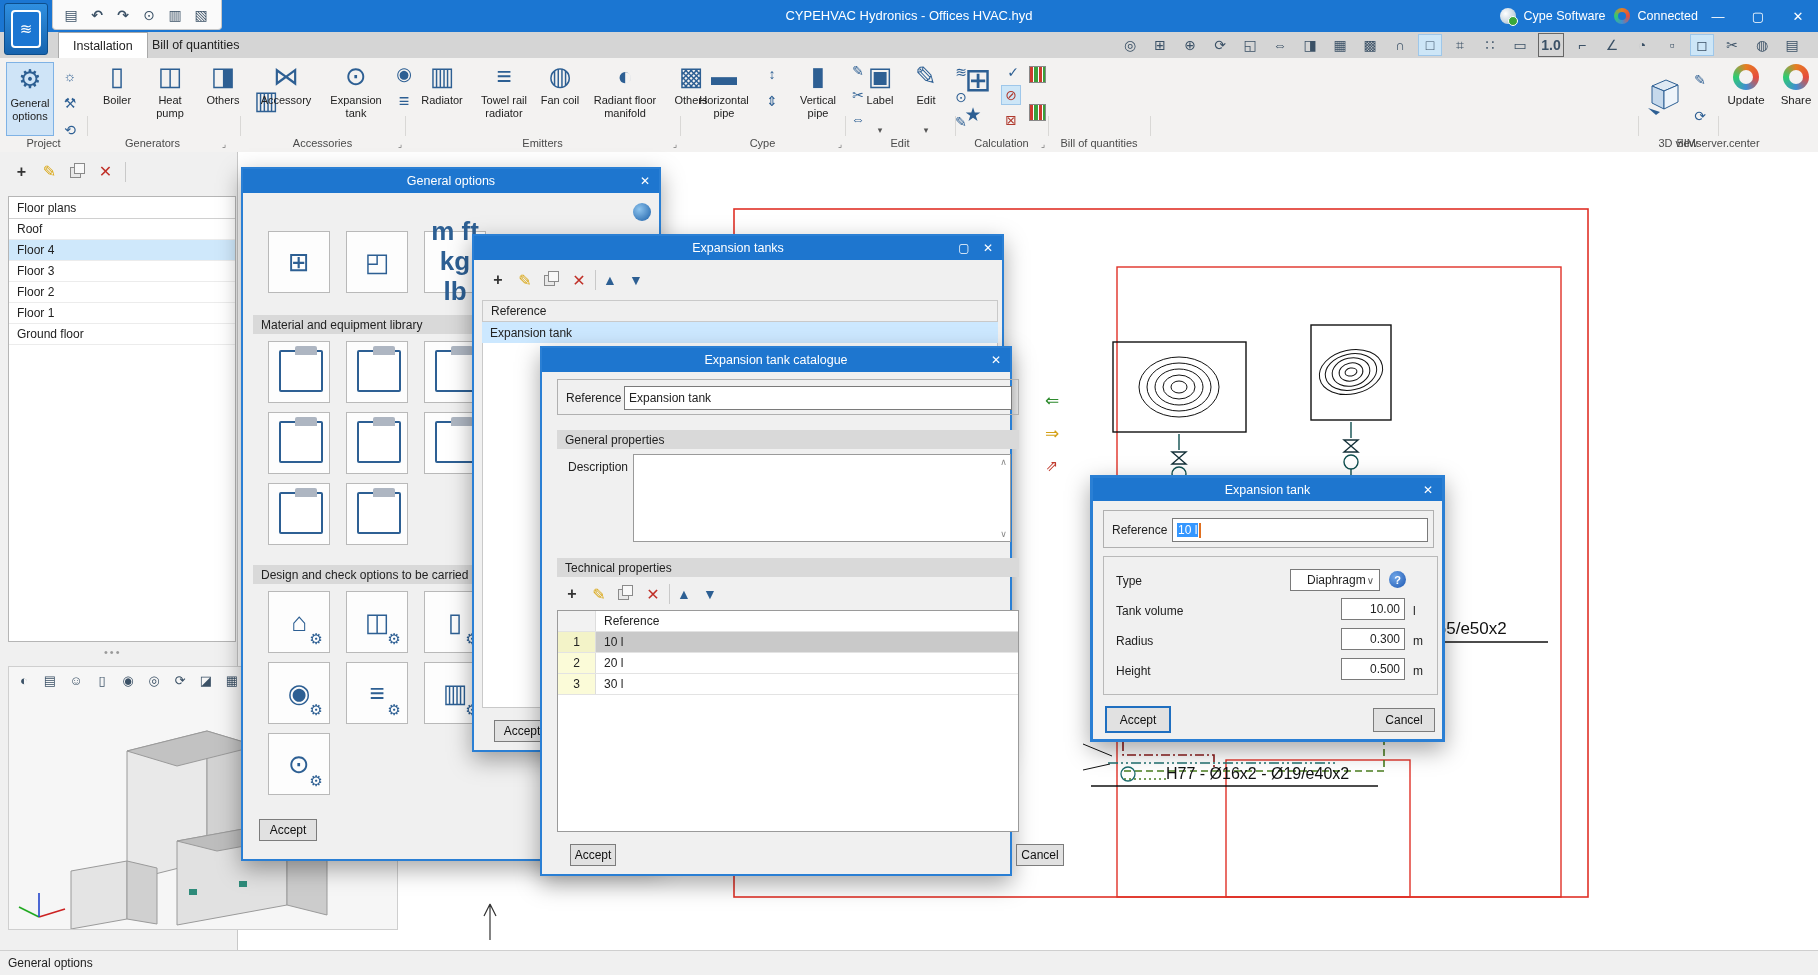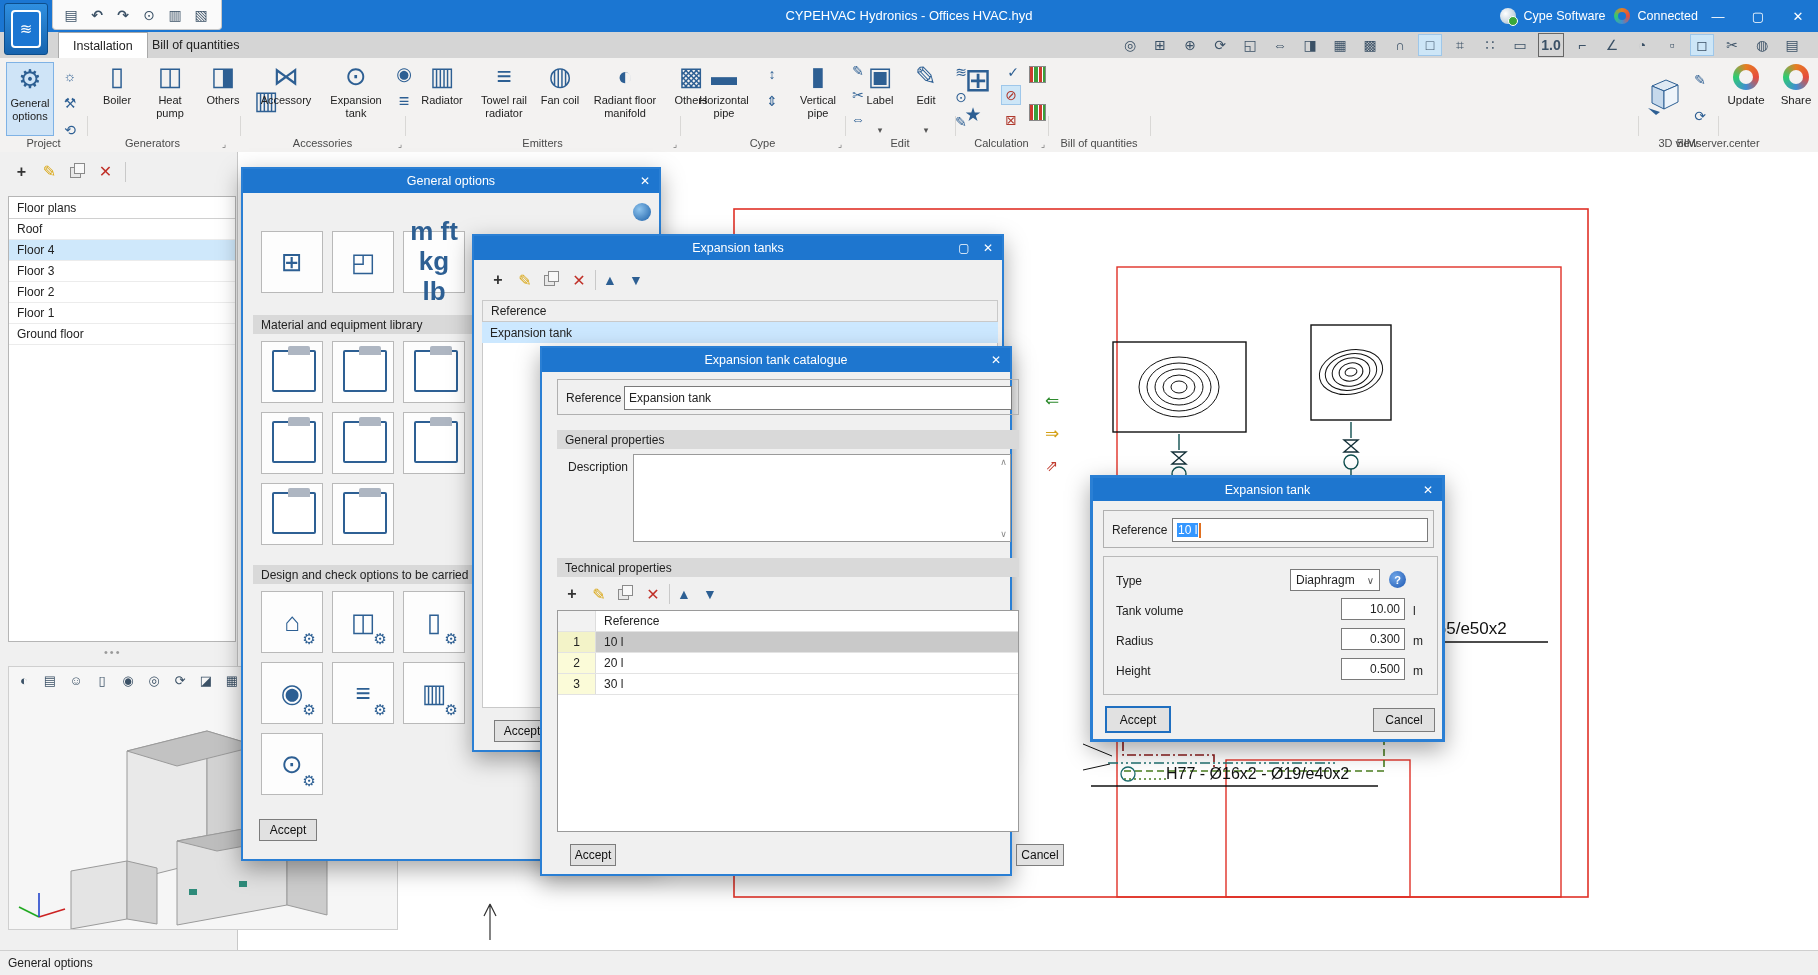--- a/index.html
+++ b/index.html
@@ -103,36 +103,36 @@
   [data-name="section-icon"]{color:#c0392b;}
   [data-name="workplane-icon"]{color:#27ae60;}
   
   .dlg{position:absolute;background:#f0f0f0;border:2px solid #2a7fd4;box-shadow:0 8px 22px rgba(0,0,0,.35);box-sizing:border-box;}
   .dtitle{position:relative;height:24px;background:#1e76cf;color:#fff;display:flex;align-items:center;justify-content:center;font-size:12.5px;}
   .dtitle .dbtns{position:absolute;right:2px;top:0;height:24px;display:flex;align-items:center;}
   .dtitle .mini{color:#fff;width:24px;height:20px;font-size:12px;}
   .secbar{position:absolute;background:#d9d9d9;color:#222;display:flex;align-items:center;padding-left:8px;font-size:12px;box-sizing:border-box;height:19px;}
   .btn{position:absolute;background:#e1e1e1;border:1px solid #7c7c7c;display:flex;align-items:center;justify-content:center;font-size:12px;color:#111;box-sizing:border-box;}
   .btn.focus{border:2px solid #1f6fc0;}
-  .optbtn{width:62px;height:62px;background:#fdfdfd;border:1px solid #b9b9b9;display:flex;align-items:center;justify-content:center;font-size:26px;color:#2d5f93;box-sizing:border-box;text-align:center;}
+  .optbtn{width:62px;height:62px;background:#fdfdfd;border:1px solid #b9b9b9;display:flex;align-items:center;justify-content:center;font-size:26px;color:#2d5f93;box-sizing:border-box;text-align:center;margin-left:7px;}
   .folder{position:relative;background:#fdfdfd;}
   .folder::before{content:"";position:absolute;left:10px;top:8px;width:40px;height:38px;border:2px solid #2d5f93;border-radius:2px;background:#fff;}
   .folder::after{content:"";position:absolute;left:26px;top:4px;width:22px;height:9px;background:#aeb6c2;border-radius:2px 2px 0 0;}
   .folder .fg{position:relative;z-index:1;font-size:20px;}
   .gearov{position:relative;}
   .gearov::after{content:"⚙";position:absolute;right:6px;bottom:4px;font-size:15px;color:#2d5f93;}
   .dtb{position:absolute;display:flex;gap:3px;align-items:center;}
   .dtb .mini{width:24px;height:24px;font-size:16px;}
   .inbox{background:#fff;border:1px solid #7a7a7a;box-sizing:border-box;display:flex;align-items:center;padding:0 4px;font-size:12px;position:absolute;}
   .refwrap{position:absolute;border:1px solid #b0b0b0;box-sizing:border-box;}
   .lab{position:absolute;font-size:12px;color:#222;}
   .numin{justify-content:flex-end;}
   .hl{background:#3597ff;color:#fff;padding:0 1px;}
   .caret{display:inline-block;width:2px;height:15px;background:#e07020;margin-left:1px;}
-  .sel-dd{position:absolute;background:#fff;border:1px solid #7a7a7a;box-sizing:border-box;display:flex;align-items:center;font-size:12px;padding-left:5px;}
+  .sel-dd{position:absolute;background:#fff;border:1px solid #7a7a7a;box-sizing:border-box;display:flex;align-items:center;font-size:12px;padding-left:16px;}
   .sel-dd .chev{margin-left:auto;padding-right:5px;color:#555;font-size:10px;}
   .trowhdr,.trow{display:flex;height:20px;align-items:center;border-bottom:1px solid #e3e3e3;font-size:12px;}
   .tnum{width:38px;height:100%;display:flex;align-items:center;justify-content:center;background:#fbfbd8;border-right:1px solid #ddd;box-sizing:border-box;}
   .tref{padding-left:8px;}
   .trow.sel{background:#c9c9c9;}
   .trow.sel .tnum{background:#f3f3c8;}
   .listrow{height:21px;display:flex;align-items:center;padding-left:8px;font-size:12px;}
   .listrow.sel{background:#cce8ff;}
   .ta{position:absolute;background:#fff;border:1px solid #9a9a9a;box-sizing:border-box;}
   .ta .sc{position:absolute;right:0;width:13px;color:#888;font-size:9px;text-align:center;}

